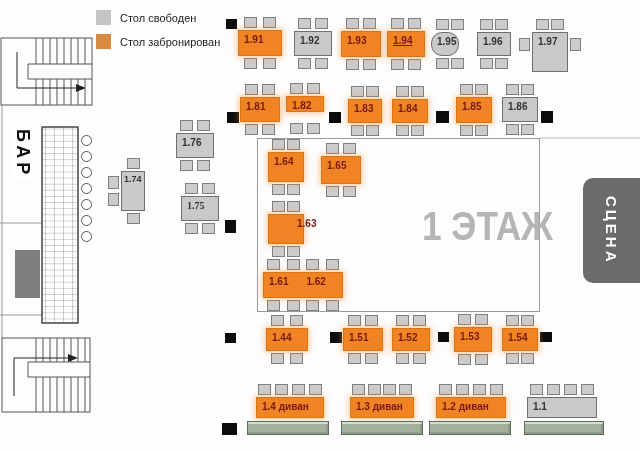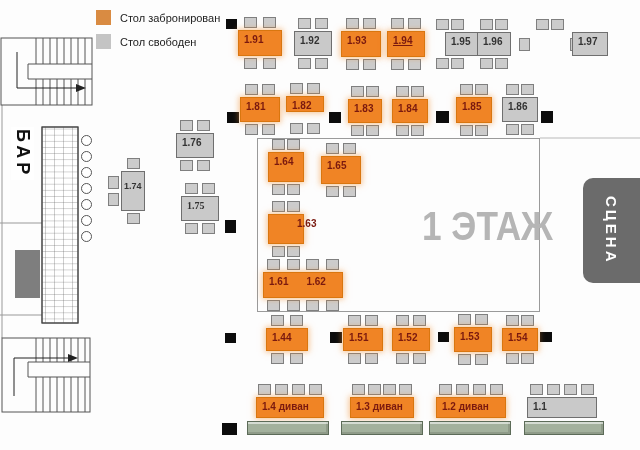--- a/index.html
+++ b/index.html
@@ -41,21 +41,21 @@
   .chair{position:absolute;background:var(--chair);border:1px solid #7f7f7f;box-sizing:border-box;}
   .stool{position:absolute;width:11px;height:11px;border-radius:50%;
     background:#fff;border:1.5px solid #555;box-sizing:border-box;}
   .table{
     position:absolute;box-sizing:border-box;display:flex;align-items:flex-start;
     padding:3px 0 0 5px;font-size:10px;font-weight:bold;line-height:1.1;cursor:pointer;
   }
   .table.booked{background:var(--booked);color:var(--booked-text);
     border:1px solid #d9760f;box-shadow:0 0 6px 1px rgba(243,146,55,.55);}
   .table.free{background:var(--free);color:var(--free-text);border:1px solid #6f6f6f;}
-  .table.narrow{padding:10px 0 0 2px;font-size:9px;}
+  .table.narrow{padding:3px 0 0 2px;font-size:9px;}
   .table span + span{margin-left:18px;}
   .sofa{
     position:absolute;background:var(--sofa);border:1.5px solid #5c6b58;box-sizing:border-box;
     box-shadow:inset 0 2px 0 rgba(255,255,255,.55), inset -2px -2px 0 rgba(0,0,0,.12);
   }
 </style>
 </head>
 <body>
 
 <div id="canvas" style="--booked: #f08425; --free: #c9c9c9; --chair: #cccccc; --pillar: #0c0c0c; --stage-bg: #6b6b6b; --stage-text: #ffffff; --sofa: #a3b19d; --floor-label: #b5b5b5; --booked-text: #7a190f; --free-text: #333333; --legend-free: #c4c4c4; --legend-booked: #d98b42;">
@@ -97,26 +97,26 @@
       <rect x="42" y="127" width="36" height="196" fill="url(#grid)" stroke="#444" stroke-width="1"></rect>
     </g>
 
     <g>
       <rect x="15" y="250" width="25" height="48" fill="#7e7e7e"></rect>
     </g>
   </svg>
 
   <div class="legend">
     <div class="legend-row">
+      <span class="swatch free"></span>
+      <span class="legend-label">Стол свободен</span>
+    </div>
+    <div class="legend-row">
       <span class="swatch booked"></span>
       <span class="legend-label">Стол забронирован</span>
-    </div>
-    <div class="legend-row">
-      <span class="swatch free"></span>
-      <span class="legend-label">Стол свободен</span>
     </div>
   </div>
 
   <div class="bar-label">БАР</div>
 
   <div class="dance-floor"></div>
 
   <div class="floor-label">1 ЭТАЖ</div>
 
   <div class="stage">
@@ -166,35 +166,35 @@
     <div class="chair" style="left: 407.86px; top: 18px; width: 13px; height: 11px;"></div>
     <div class="chair" style="left: 391.14px; top: 59px; width: 13px; height: 11px;"></div>
     <div class="chair" style="left: 407.86px; top: 59px; width: 13px; height: 11px;"></div>
     <div class="table booked" style="left: 387px; top: 31px; width: 38px; height: 26px; text-decoration: underline;">
       <span>1.94</span>
     </div>
     <div class="chair" style="left: 436.02px; top: 19px; width: 13px; height: 11px;"></div>
     <div class="chair" style="left: 450.98px; top: 19px; width: 13px; height: 11px;"></div>
     <div class="chair" style="left: 436.02px; top: 58px; width: 13px; height: 11px;"></div>
     <div class="chair" style="left: 450.98px; top: 58px; width: 13px; height: 11px;"></div>
-    <div class="table free" style="left: 445px; top: 32px; width: 38px; height: 24px;">
+    <div class="table free" style="left: 431px; top: 32px; width: 28px; height: 24px; border-radius: 11px;">
       <span>1.95</span>
     </div>
     <div class="chair" style="left: 480.02px; top: 19px; width: 13px; height: 11px;"></div>
     <div class="chair" style="left: 494.98px; top: 19px; width: 13px; height: 11px;"></div>
     <div class="chair" style="left: 480.02px; top: 58px; width: 13px; height: 11px;"></div>
     <div class="chair" style="left: 494.98px; top: 58px; width: 13px; height: 11px;"></div>
     <div class="table free" style="left: 477px; top: 32px; width: 34px; height: 24px;">
       <span>1.96</span>
     </div>
     <div class="chair" style="left: 535.58px; top: 19px; width: 13px; height: 11px;"></div>
     <div class="chair" style="left: 551.42px; top: 19px; width: 13px; height: 11px;"></div>
     <div class="chair" style="left: 519px; top: 37.5px; width: 11px; height: 13px;"></div>
     <div class="chair" style="left: 570px; top: 37.5px; width: 11px; height: 13px;"></div>
-    <div class="table free" style="left: 532px; top: 32px; width: 36px; height: 24px; margin-left: 40px;">
+    <div class="table free" style="left: 532px; top: 32px; width: 36px; height: 40px;">
       <span>1.97</span>
     </div>
     <div class="chair" style="left: 244.7px; top: 84px; width: 13px; height: 11px;"></div>
     <div class="chair" style="left: 262.3px; top: 84px; width: 13px; height: 11px;"></div>
     <div class="chair" style="left: 244.7px; top: 124px; width: 13px; height: 11px;"></div>
     <div class="chair" style="left: 262.3px; top: 124px; width: 13px; height: 11px;"></div>
     <div class="table booked" style="left: 240px; top: 97px; width: 40px; height: 25px;">
       <span>1.81</span>
     </div>
     <div class="chair" style="left: 290.14px; top: 83px; width: 13px; height: 11px;"></div>

